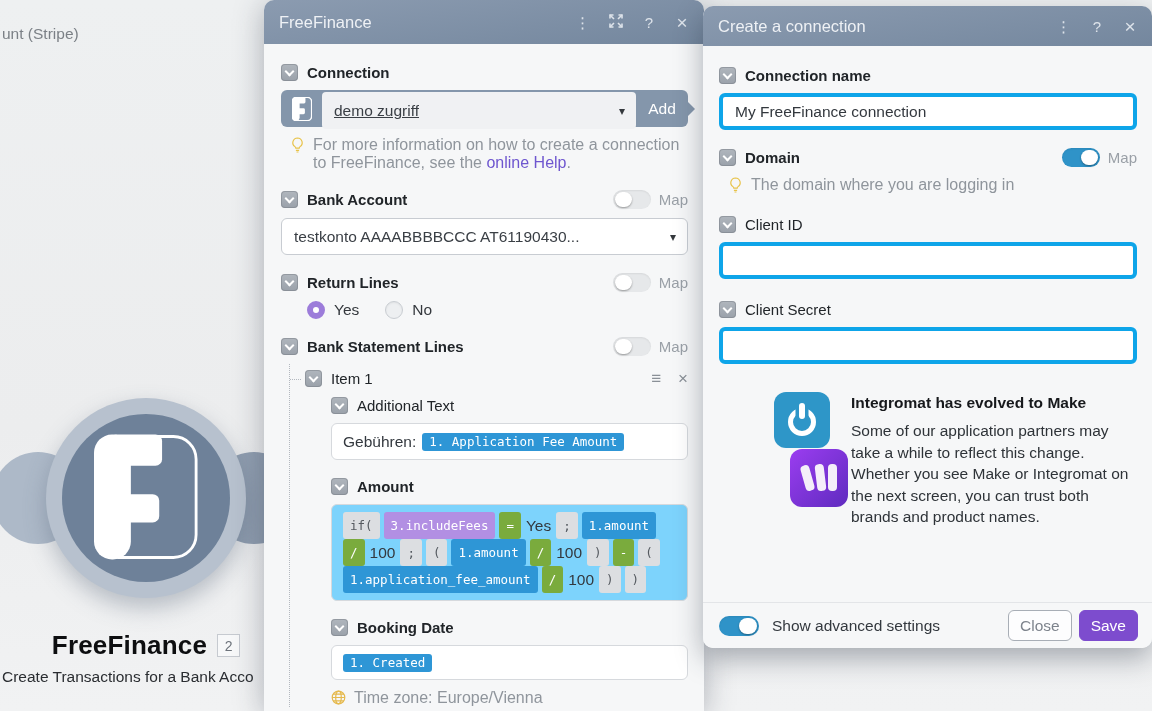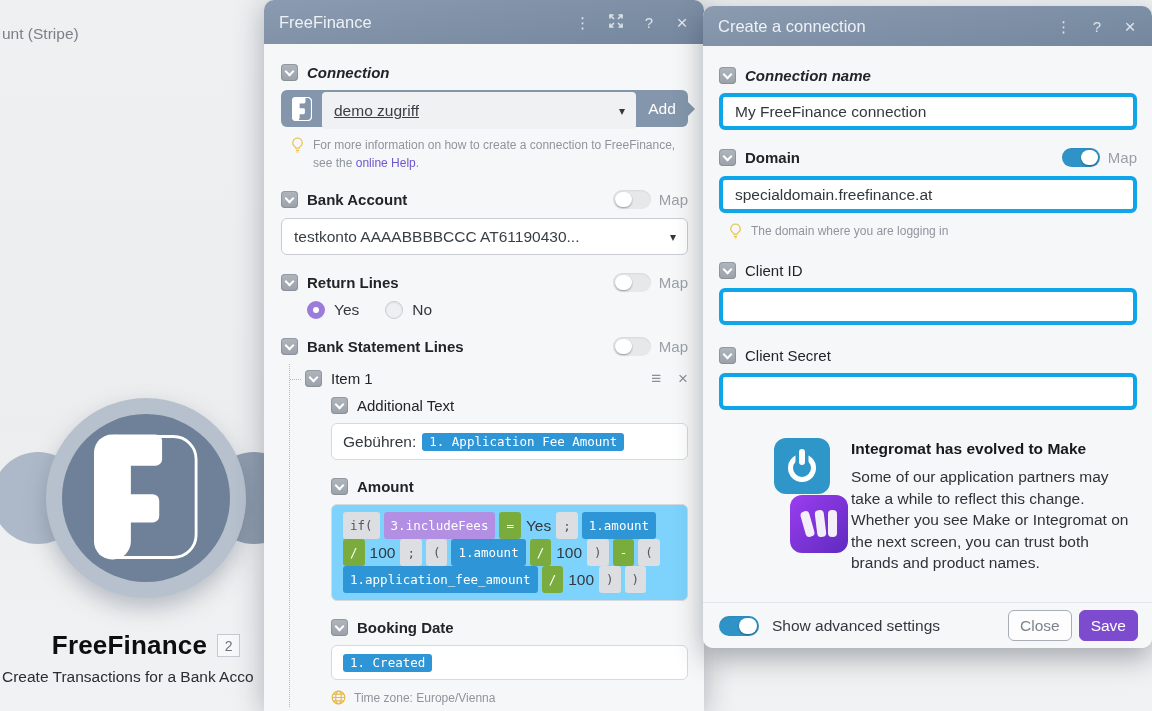--- a/index.html
+++ b/index.html
@@ -32,21 +32,21 @@
   .panel-hdr { height:44px; background:linear-gradient(172deg,#8b9bb0 0%,#74879e 100%);
                border-radius:10px 10px 0 0; display:flex; align-items:center; padding:0 15px; }
   .panel-right .panel-hdr { height:40px; }
   .panel-hdr-title { color:#eef1f5; font-size:16.5px; flex:1; }
   .hdr-icons { display:flex; align-items:center; gap:19px; }
   .hdr-icon { color:#dde3ea; font-size:15px; min-width:14px; text-align:center; cursor:pointer; line-height:1; }
   .hdr-icon.big { font-size:19px; }
   .panel-body { padding:20px 16px 0 17px; }
 
   .label-row { display:flex; align-items:center; margin:18px 0 9px; }
-  .label-row.first { margin-top:0;font-style:italic; }
+  .label-row.first { margin-top:0; }
   .collapse-box { position:relative; width:17px; height:17px; border-radius:4px;
                   background:linear-gradient(#b0b6bd,#9aa1aa); flex:none; cursor:pointer;
                   box-shadow:inset 0 0 0 1px rgba(120,126,134,.5); }
   .collapse-box::after { content:""; position:absolute; left:5px; top:4px; width:5px; height:5px;
                   border-right:2px solid #fff; border-bottom:2px solid #fff; transform:rotate(45deg); }
   .fld-label { margin-left:9px; font-size:15px; color:#212529; }
   .bold { font-weight:bold; }
   .spacer { flex:1; }
   .map-label { font-size:15px; color:#9aa0a7; margin-left:8px; }
 
@@ -67,21 +67,21 @@
 
   .conn-group { display:flex; align-items:stretch; height:37px; background:#8496ab; border-radius:6px;
                 position:relative; }
   .conn-icon-box { width:41px; display:flex; align-items:center; justify-content:center; flex:none; }
   .conn-select { flex:1; margin:2px 0; background:#f0f1f3; border:none; border-radius:4px;text-decoration:underline; }
   .conn-add { width:52px; display:flex; align-items:center; justify-content:center; color:#fff;
               font-size:15.5px; cursor:pointer; flex:none; }
   .conn-notch { position:absolute; right:-7px; top:50%; transform:translateY(-50%); width:0; height:0;
               border-top:8px solid transparent; border-bottom:8px solid transparent; border-left:8px solid #8496ab; }
 
-  .note { display:flex; margin:9px 0 0 9px; font-size:12px; color:#8f959c; line-height:18px; }
+  .note { display:flex; margin:9px 0 0 9px; font-size:16px; color:#8f959c; line-height:18px; }
   .note svg { flex:none; margin:1px 8px 0 0; }
   .note a { color:#6e56cf; text-decoration:none; cursor:pointer; }
 
   .radio-row { display:flex; align-items:center; gap:26px; margin:4px 0 2px 26px; }
   .radio-opt { display:flex; align-items:center; gap:9px; font-size:15.5px; color:#34383d; cursor:pointer; }
   .radio { width:18px; height:18px; border-radius:50%; flex:none; }
   .radio.sel { background:#fff; border:6px solid #9c7cda; }
   .radio.unsel { background:#edeff1; border:1px solid #c9cdd2; box-shadow:inset 0 1px 2px rgba(0,0,0,.06); }
 
   .nest { position:relative; padding-left:24px; }
@@ -309,21 +309,20 @@
       
       <div class="label-row">
         <span class="collapse-box"></span>
         <span class="fld-label bold">Domain</span>
         <span class="spacer"></span>
         <span class="toggle on">
             <span class="knob"></span>
           </span>
         <span class="map-label">Map</span>
       </div>
-      <input class="text-input" type="text" value="specialdomain.freefinance.at" style="">
       <div class="note">
         <svg width="15" height="17" viewBox="0 0 15 17" fill="none" stroke="#e8c34a" stroke-width="1.2">
           <path d="M7.5 1a4.7 4.7 0 0 1 2.6 8.6c-.5.4-.9 1-.9 1.5H5.8c0-.5-.4-1.1-.9-1.5A4.7 4.7 0 0 1 7.5 1z"></path>
           <path d="M5.9 13.3h3.2M6.5 15h2"></path>
         </svg>
         <span>The domain where you are logging in</span>
       </div>
 
       
       <div class="label-row" style="margin-top:22px;">

